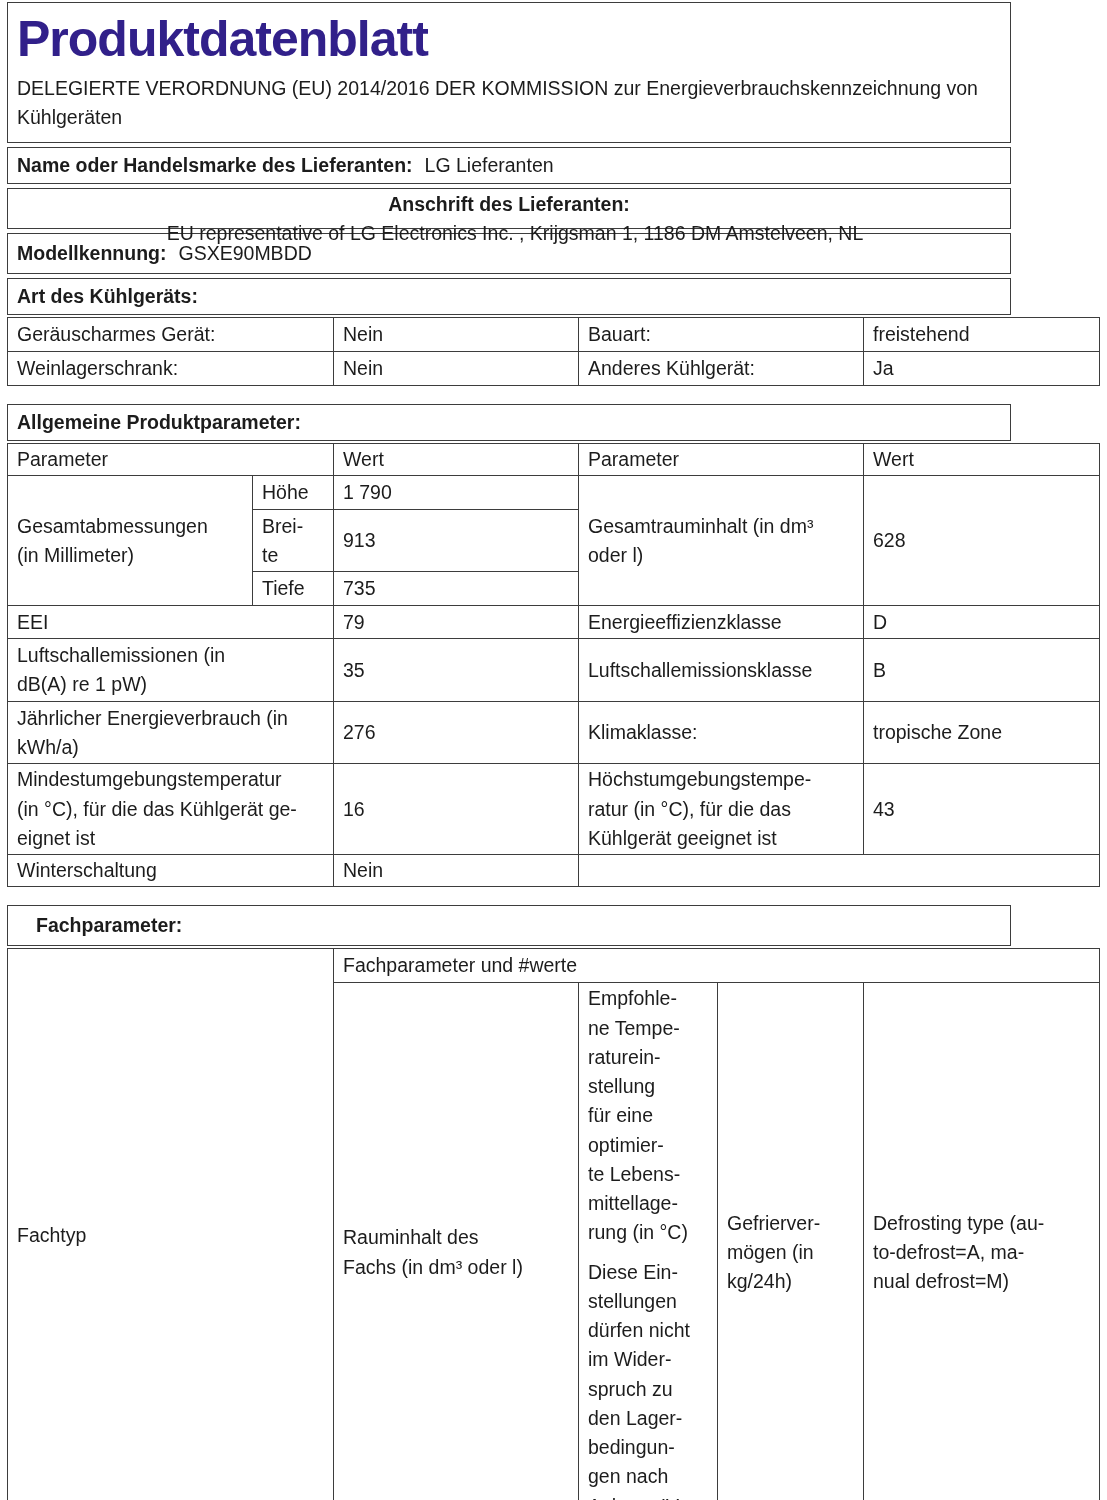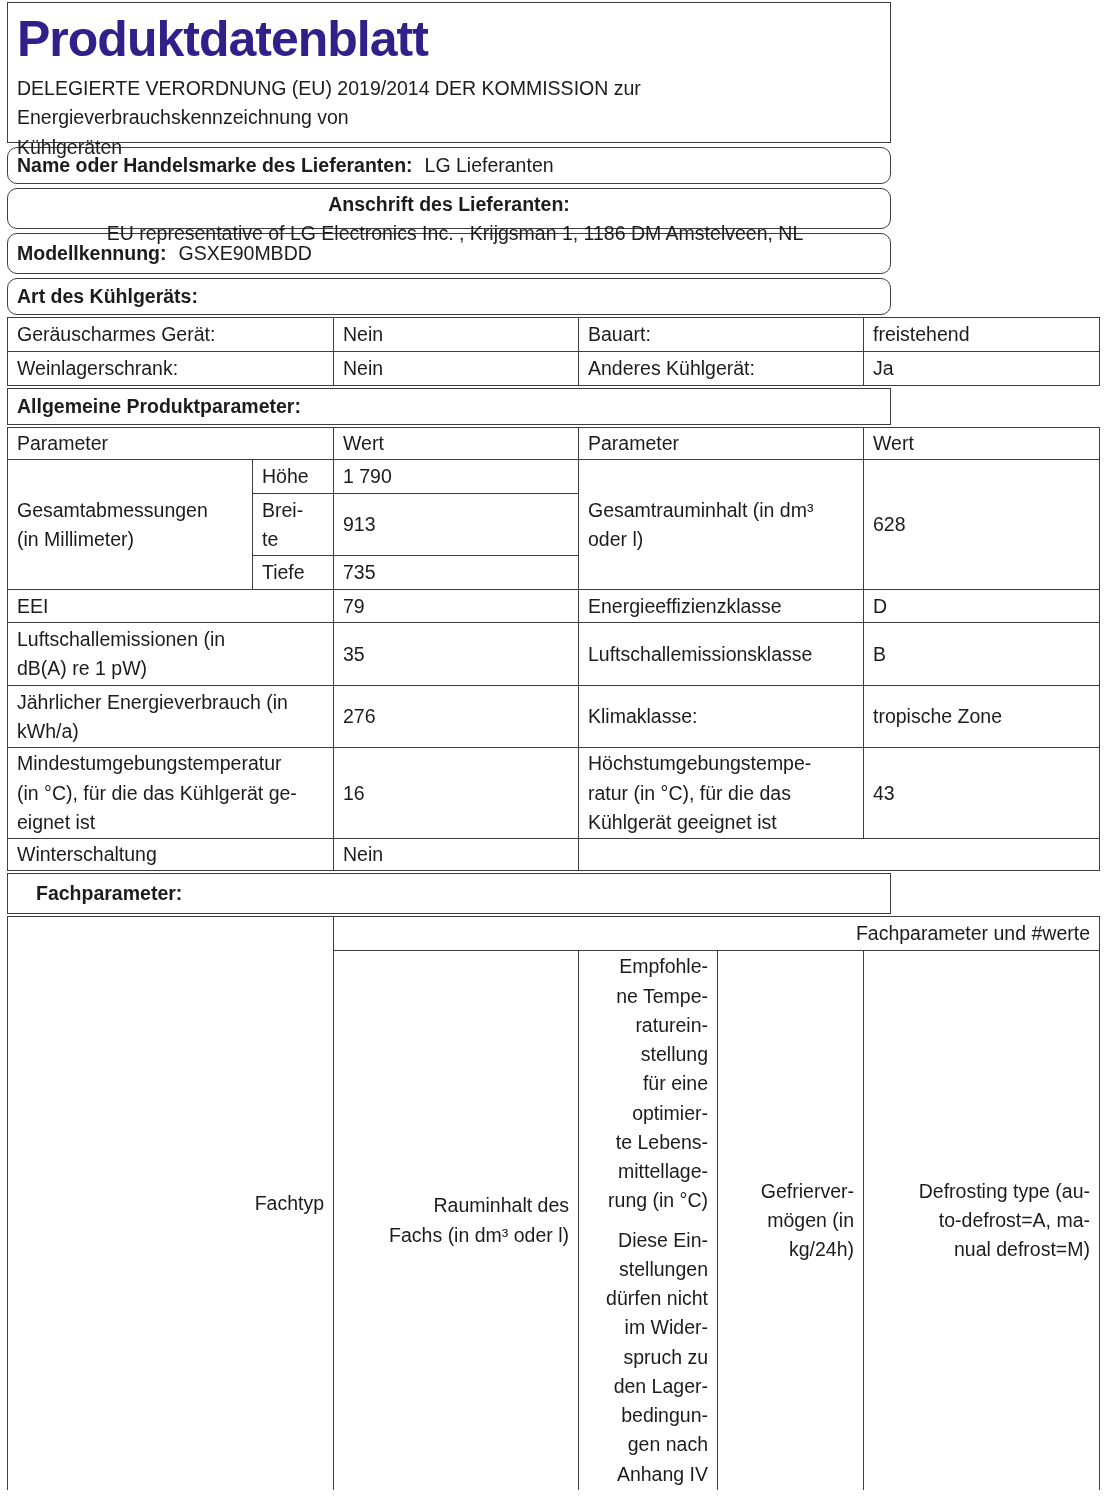--- a/index.html
+++ b/index.html
@@ -10,26 +10,26 @@
   *{box-sizing:border-box;margin:0;padding:0;}
   html,body{background:#ffffff;}
   body{
     width:1107px;height:1500px;overflow:hidden;
     font-family:"Liberation Sans", sans-serif;
     font-size:19.5px;line-height:1.5;color:var(--ink);
   }
   .page{padding:2px 8px 0 7px;width:1107px;}
   .box{
     border:1.6px solid var(--border);
-    width:884px;
+    width:1004px;
     display:flex;align-items:center;
     padding:1px 9px;
   }
-  .gap4{margin-top:4px;border-radius:10px;}
-  .gap3{margin-top:2px;}
+  .gap4{margin-top:4px;}
+  .gap3{margin-top:18px;}
   .gap2{margin-top:2px;}
   .title-box{
     display:block;height:141px;padding:8px 9px 0 9px;
   }
   .title-box h1{
     font-size:50px;line-height:1.12;font-weight:bold;
     color:var(--title);letter-spacing:-1px;
   }
   .title-box p{margin-top:7px;white-space:pre-line;}
   .kv b{font-weight:bold;}
@@ -56,36 +56,36 @@
   .t-allg .r-hoehe{height:34px;}
   .t-allg .r-breite{height:62px;}
   .t-allg .r-tiefe{height:34px;}
   .t-allg .r-eei{height:33px;}
   .t-allg .r-luft{height:63px;}
   .t-allg .r-jahr{height:62px;}
   .t-allg .r-mind{height:90px;}
   .t-allg .r-wint{height:30px;}
   .t-fach .r-fhead{height:34px;}
   .t-fach .r-fbody{height:523px;}
-  .t-fach td{text-align:right;}
+  .t-fach td{text-align:left;}
   .t-fach td.no-bottom{border-bottom:none;}
   .cell-temp div + div{margin-top:10px;}
   .footer{
     width:1092px;text-align:right;
     font-size:14px;margin-top:8px;padding-right:2px;
   }
 </style>
 </head>
 <body>
 
 <div class="page">
 
   <div class="box title-box">
     <h1>Produktdatenblatt</h1>
-    <p>DELEGIERTE VERORDNUNG (EU) 2019/2014 DER KOMMISSION zur Energieverbrauchskennzeichnung von
+    <p>DELEGIERTE VERORDNUNG (EU) 2014/2016 DER KOMMISSION zur Energieverbrauchskennzeichnung von
 Kühlgeräten</p>
   </div>
 
   <div class="box kv row-name gap4">
     <b>Name oder Handelsmarke des Lieferanten:</b>
     <span class="v">LG Lieferanten</span>
   </div>
 
   <div class="box kv row-addr gap4">
     <b>Anschrift des Lieferanten:</b>

